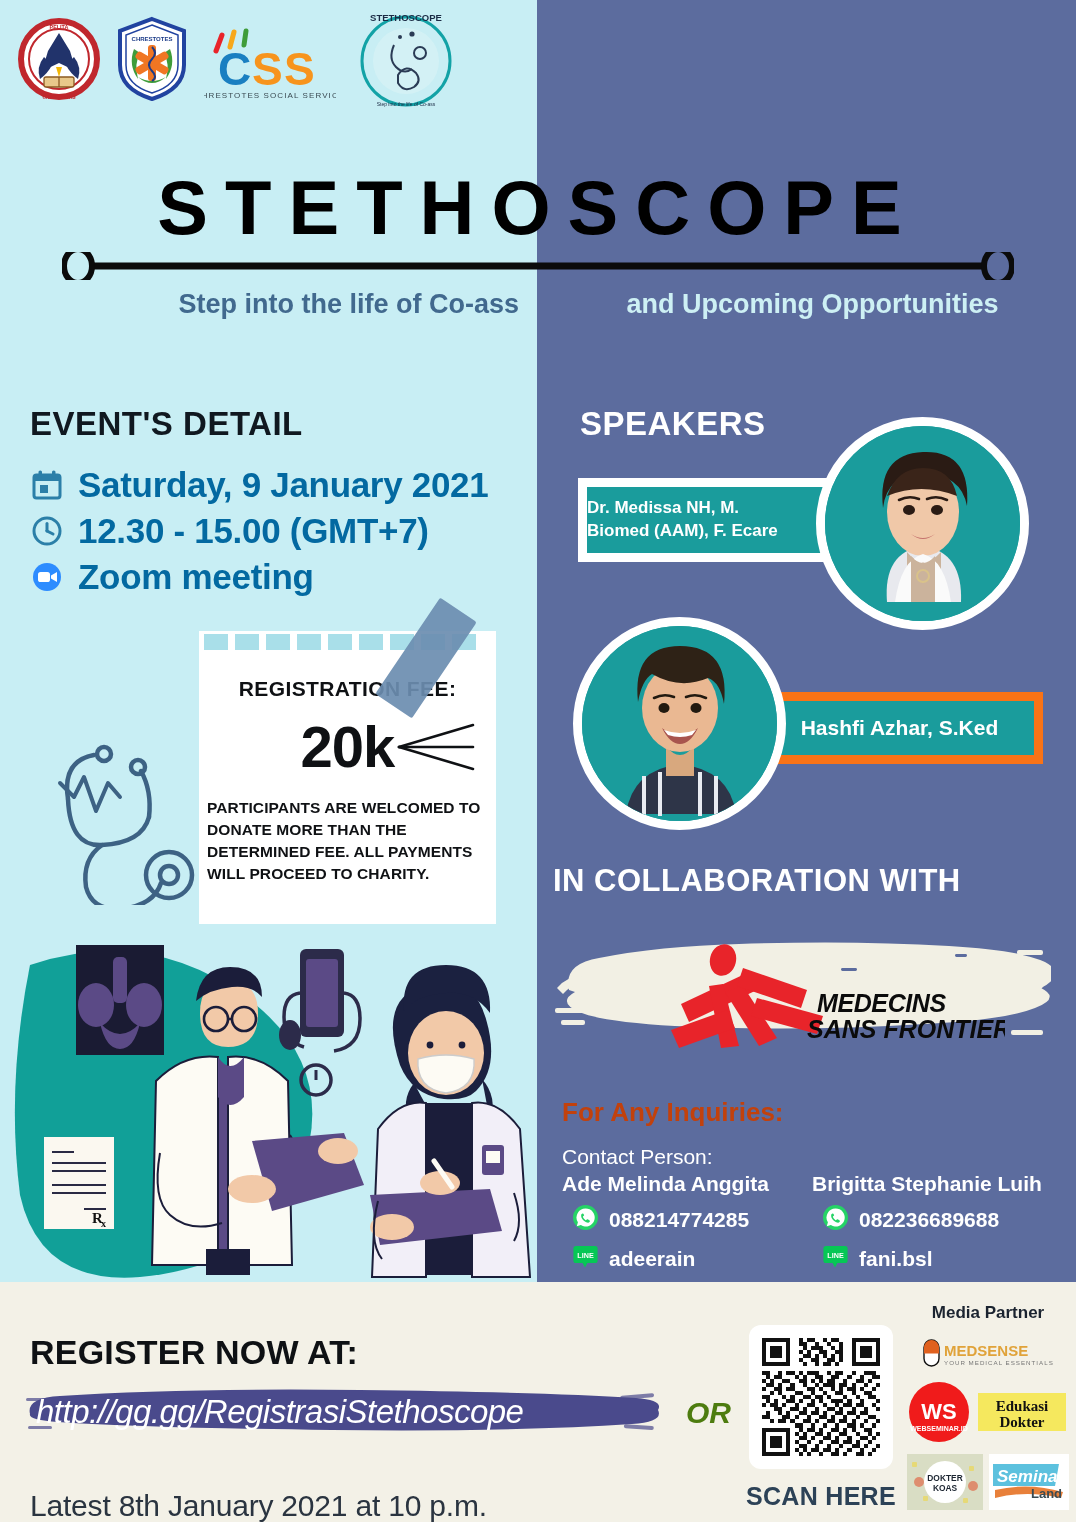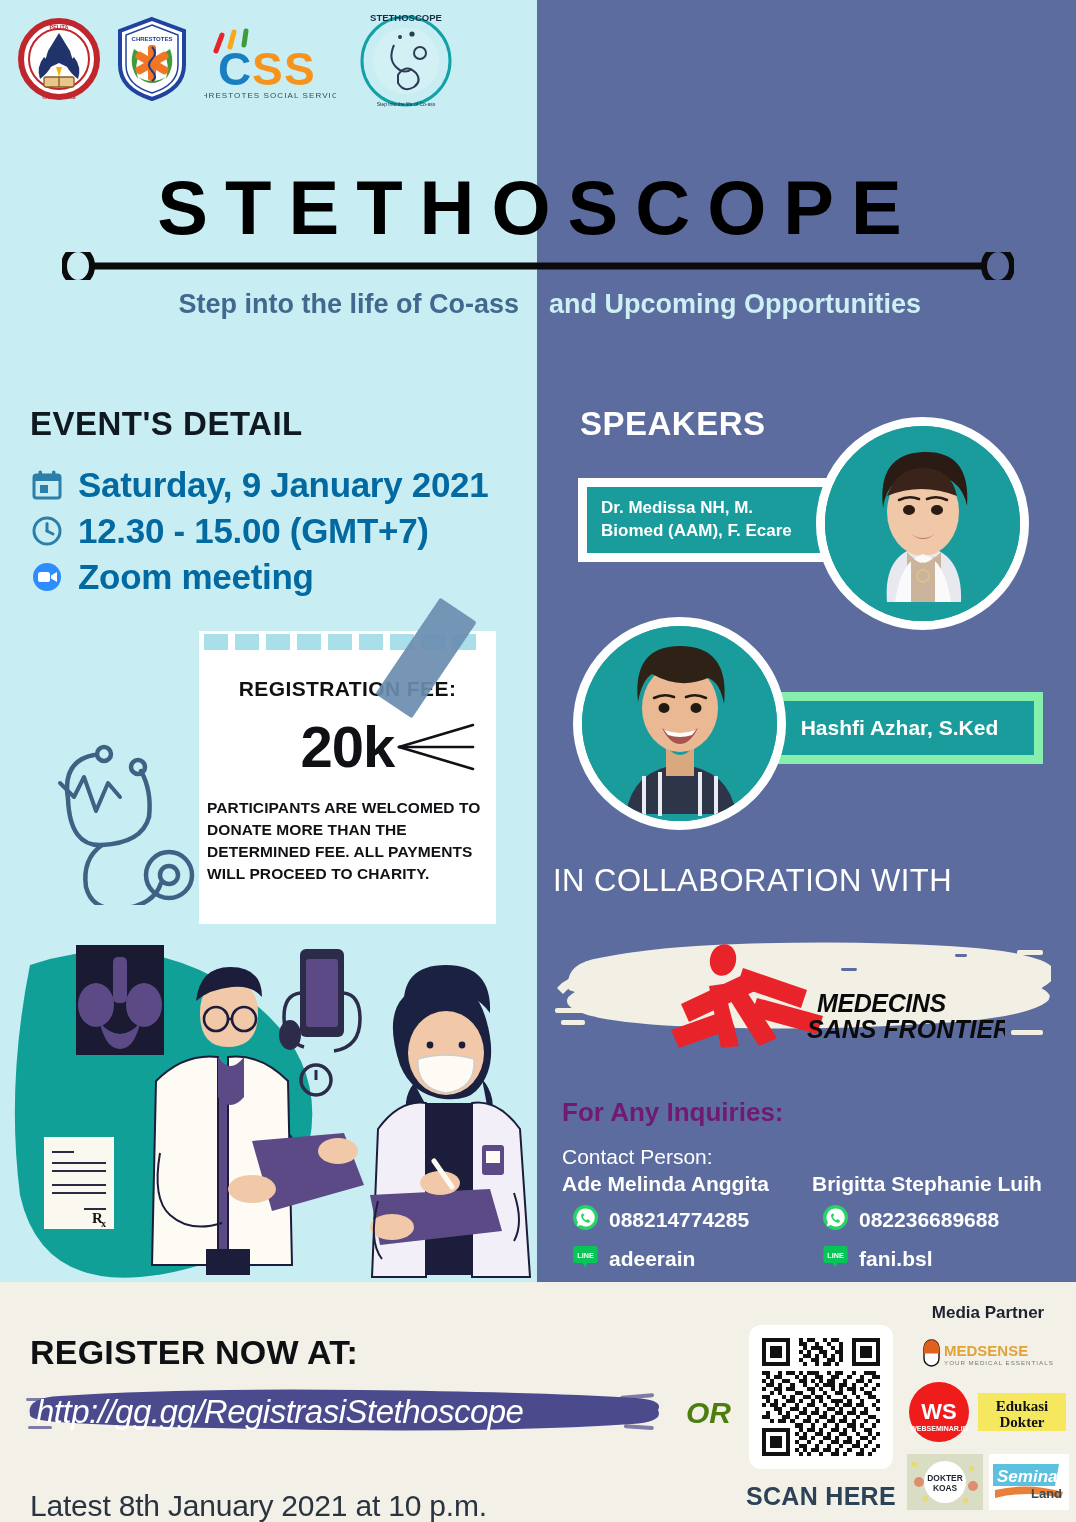--- a/index.html
+++ b/index.html
@@ -26,21 +26,21 @@
   .title-clip-l .title-inner{left:0;}
   .title-clip-r .title-inner{left:-537px;}
 
   
   .rule{position:absolute;left:62px;top:252px;width:952px;height:28px;}
 
   
   .subtitle{position:absolute;left:0;top:284px;width:1076px;height:40px;
     font-size:27px;font-weight:bold;display:flex;align-items:center;}
   .sub-l{width:537px;text-align:right;padding-right:18px;box-sizing:border-box;color:#41698e;}
-  .sub-r{width:539px;text-align:left;padding-left:12px;box-sizing:border-box;color:#cdf0f4;}
+  .sub-r{width:539px;text-align:center;padding-left:12px;box-sizing:border-box;color:#cdf0f4;}
 
   
   .event-head{position:absolute;left:30px;top:405px;font-size:33px;font-weight:bold;color:#101820;letter-spacing:.5px;}
   .event-list{position:absolute;left:30px;top:462px;width:500px;}
   .ev-row{display:flex;align-items:center;gap:14px;height:46px;}
   .ev-ico{width:34px;height:34px;flex:0 0 34px;display:flex;align-items:center;justify-content:center;}
   .ev-txt{font-size:35px;font-weight:bold;color:#0369a1;white-space:nowrap;letter-spacing:-.3px;}
 
   
   .tape{position:absolute;left:404px;top:600px;width:44px;height:116px;background:#6b8db0;
@@ -63,34 +63,34 @@
 
   
   .spk-head{position:absolute;left:580px;top:405px;font-size:33px;font-weight:bold;color:#ffffff;letter-spacing:.5px;}
   .spk1-photo{position:absolute;left:816px;top:417px;width:213px;height:213px;border-radius:50%;
               background:#1a9c9c;border:9px solid #ffffff;box-sizing:border-box;overflow:hidden;z-index:3;}
   .spk2-photo{position:absolute;left:573px;top:617px;width:213px;height:213px;border-radius:50%;
               background:#1a9c9c;border:9px solid #ffffff;box-sizing:border-box;overflow:hidden;z-index:3;}
   .spk1-plate{position:absolute;left:578px;top:478px;width:290px;height:84px;background:#ffffff;z-index:2;
               display:flex;align-items:center;padding:9px;box-sizing:border-box;}
   .spk1-plate-in{width:100%;height:100%;background:#1a9c9c;color:#fff;font-size:17px;font-weight:bold;
-              display:flex;flex-direction:column;justify-content:center;padding-left:14px;box-sizing:border-box;line-height:1.35;}
-  .spk2-plate{position:absolute;left:756px;top:692px;width:287px;height:72px;background:#86efac;z-index:2;
+              display:flex;flex-direction:column;justify-content:center;box-sizing:border-box;line-height:1.35;}
+  .spk2-plate{position:absolute;left:756px;top:692px;width:287px;height:72px;background:#f97316;z-index:2;
               display:flex;align-items:center;padding:9px;box-sizing:border-box;}
   .spk2-plate-in{width:100%;height:100%;background:#1a9c9c;color:#fff;font-size:21px;font-weight:bold;
               display:flex;align-items:center;justify-content:center;}
 
   
-  .collab-head{position:absolute;left:553px;top:863px;font-size:31px;font-weight:normal;color:#ffffff;letter-spacing:.5px;}
+  .collab-head{position:absolute;left:553px;top:863px;font-size:31px;font-weight:bold;color:#ffffff;letter-spacing:.5px;}
   .collab-brush{position:absolute;left:551px;top:920px;width:500px;height:145px;z-index:1;}
   .msf{position:absolute;left:665px;top:942px;width:340px;height:110px;z-index:2;display:flex;align-items:center;gap:10px;}
   .msf-txt{font-style:italic;font-weight:bold;color:#0b0b0b;font-size:25px;line-height:1.05;letter-spacing:-.4px;}
 
   
-  .inq-head{position:absolute;left:562px;top:1097px;font-size:26px;font-weight:bold;color:#701a75;}
+  .inq-head{position:absolute;left:562px;top:1097px;font-size:26px;font-weight:bold;color:#c2410c;}
   .cp-label{position:absolute;left:562px;top:1143px;font-size:21px;font-weight:normal;color:#ffffff;line-height:1.35;}
   .cp1{position:absolute;left:562px;top:1172px;width:270px;}
   .cp2{position:absolute;left:812px;top:1172px;width:270px;}
   .cp-name{font-size:21px;font-weight:bold;color:#ffffff;white-space:nowrap;}
   .cp-row{display:flex;align-items:center;gap:10px;margin-top:8px;padding-left:10px;}
   .cp-row .val{font-size:21px;font-weight:bold;color:#ffffff;white-space:nowrap;}
 
   
   .reg-head{position:absolute;left:30px;top:1333px;font-size:34px;font-weight:bold;color:#0e1114;letter-spacing:.2px;}
   .url-brush{position:absolute;left:24px;top:1388px;width:640px;height:48px;z-index:1;}

